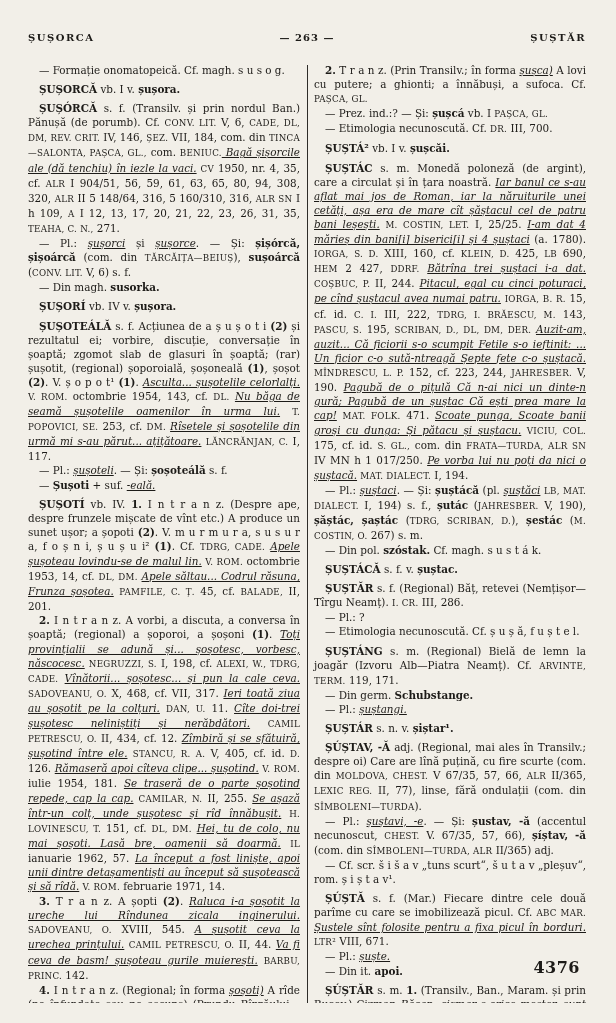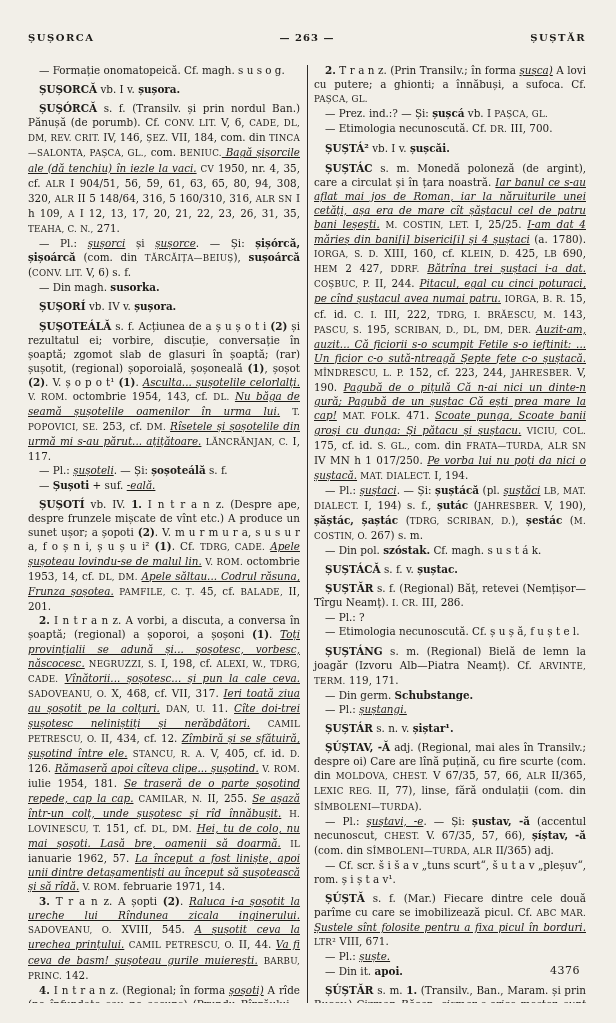--- a/index.html
+++ b/index.html
@@ -51,22 +51,22 @@
   }
   .para{margin:0;text-indent:11px;}
   .para.entry{margin-top:5px;}
   .b{font-weight:bold;}
   .i{font-style:italic;text-decoration:underline;}
   .sc{font-size:8.7px;letter-spacing:0.25px;}
   .footer{
     position:absolute;
     right:36px;
     bottom:46px;
-    font-weight:normal;
-    font-size:11px;
+    font-weight:bold;
+    font-size:16px;
     letter-spacing:0.5px;
   }
 </style>
 </head>
 <body>
 
 <div class="page">
   <div class="header">
     <span>ȘUȘORCA</span>
     <span class="pagenum">— 263 —</span>

